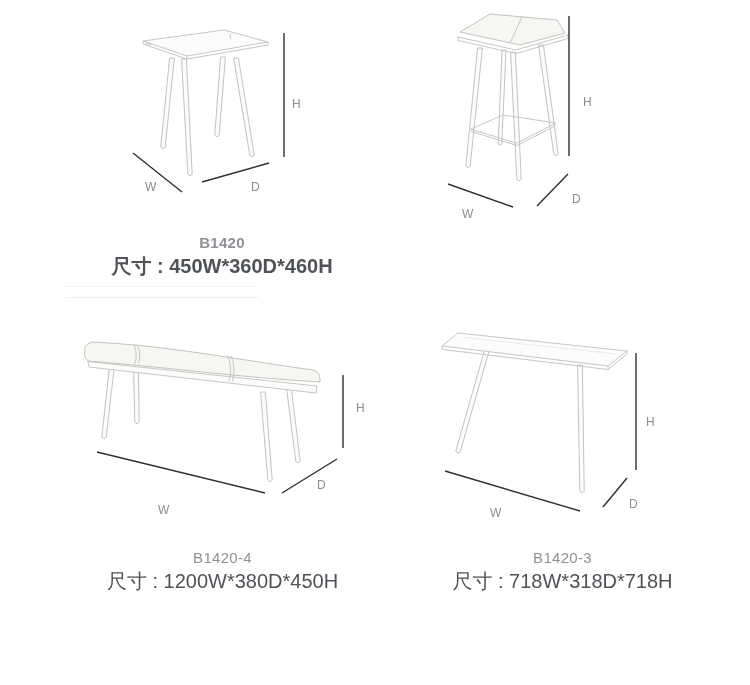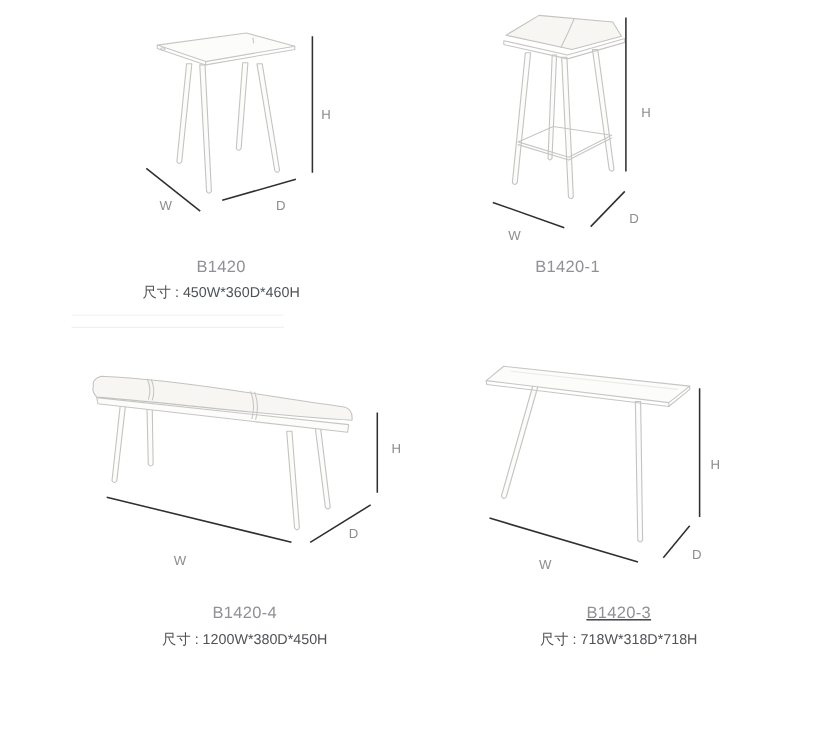--- a/index.html
+++ b/index.html
@@ -17,27 +17,27 @@
   .art{fill:none;stroke:#c7c6c4;stroke-width:1;stroke-linejoin:round;stroke-linecap:round;}
   .art-fill{fill:#fcfcfb;stroke:#c7c6c4;stroke-width:1;stroke-linejoin:round;}
   .cushion{fill:#f7f6f3;stroke:#c4c3c1;stroke-width:1;stroke-linejoin:round;}
   .leg{fill:#fcfcfb;stroke:#c4c3c1;stroke-width:1;stroke-linejoin:round;}
   .grain{fill:none;stroke:#eceae8;stroke-width:1;}
   .dim{fill:none;stroke:#2f2f2f;stroke-width:1.4;}
   .dimlabel{font-family:"Liberation Sans",sans-serif;font-size:12px;fill:#8b8d90;}
 
   
   .caption{position:absolute;text-align:center;}
-  .cap-q1{left:86px;top:233px;width:230px;}
+  .cap-q1{left:107px;top:233px;width:230px;font-weight:bold;}
   .cap-q2{left:405px;top:233px;width:222px;}
   .cap-q3{left:100px;top:548px;width:245px;}
-  .cap-q4{left:440px;top:548px;width:245px;text-decoration:underline;}
+  .cap-q4{left:440px;top:548px;width:245px;}
   .code{font-size:15px;line-height:20px;color:#8f9196;letter-spacing:.3px;}
   .sizes{display:inline-block;text-align:right;margin-top:2px;}
-  .size-line{font-size:13px;line-height:22px;color:#4f5357;white-space:nowrap;}
+  .size-line{font-size:20px;line-height:22px;color:#4f5357;white-space:nowrap;}
 
   
   .ghost-line{position:absolute;height:1px;}
   .gl1{left:65px;top:286px;width:193px;background:#f3f3f3;}
   .gl2{left:65px;top:297px;width:193px;background:#eeeeee;}
 </style>
 </head>
 <body>
 
 <div class="canvas">
@@ -128,21 +128,20 @@
   </svg>
 
   <div class="caption cap-q1">
     <div class="code">B1420</div>
     <div class="sizes">
       <div class="size-line">尺寸 : 450W*360D*460H</div>
     </div>
   </div>
 
   <div class="caption cap-q2">
-    <div class="code">B1420-1</div>
     <div class="sizes">
     </div>
   </div>
 
   <div class="caption cap-q3">
     <div class="code">B1420-4</div>
     <div class="sizes">
       <div class="size-line">尺寸 : 1200W*380D*450H</div>
     </div>
   </div>

